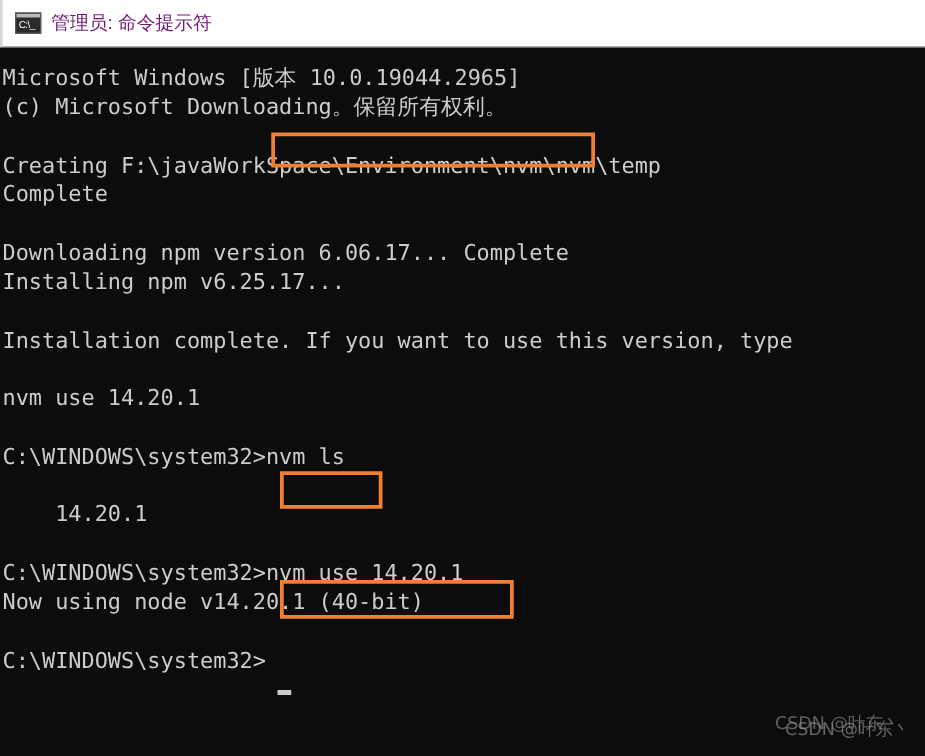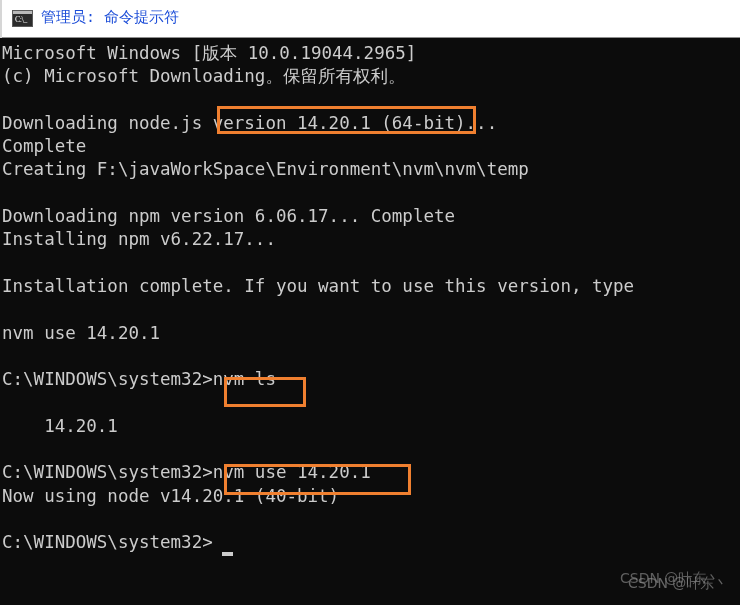--- a/index.html
+++ b/index.html
@@ -50,51 +50,51 @@
     position: absolute;
     left: 0; top: 0;
     width: 100%;
     height: 3px;
     background: #b9b9b9;
   }
   .cmd-icon .glyph {
     position: absolute;
     left: 2px;
     top: 3px;
-    font-family: Liberation Serif, serif;
+    font-family: Liberation Sans, sans-serif;
     font-size: 8px;
     line-height: 11px;
     color: #ffffff;
     letter-spacing: -0.5px;
     white-space: nowrap;
   }
   #titlebar-text {
-    font-family: Liberation Mono, monospace;
+    font-family: Liberation Sans, sans-serif;
     font-size: 15px;
-    color: #1d4ed8;
+    color: #701a75;
     white-space: nowrap;
     line-height: 18px;
   }
 
   
   #console {
     position: absolute;
     left: 0;
     top: 38px;
     width: 740px;
     height: 567px;
     background: #0c0c0c;
     overflow: hidden;
   }
   #console-lines {
     position: absolute;
     left: 0;
     top: 0;
     width: 740px;
-    padding: 4px 0 0 2px;
+    padding: 14px 0 0 2px;
     box-sizing: border-box;
   }
   .cline {
     height: 23.3px;
     line-height: 23.3px;
     font-family: "DejaVu Sans Mono", monospace;
     font-size: 17.5px;
     color: #cccccc;
     white-space: pre;
     letter-spacing: 0px;
@@ -143,26 +143,25 @@
       <div class="glyph">C:\_</div>
     </div>
     <div id="titlebar-text">管理员: 命令提示符</div>
   </div>
 
   <div id="console">
     <div id="console-lines">
         <div class="cline">Microsoft Windows [版本 10.0.19044.2965]</div>
         <div class="cline">(c) Microsoft Downloading。保留所有权利。</div>
         <div class="cline">&nbsp;</div>
-        <div class="cline">Downloading node.js version 14.20.1 (64-bit)...</div>
+        <div class="cline">Creating F:\javaWorkSpace\Environment\nvm\nvm\temp</div>
         <div class="cline">Complete</div>
-        <div class="cline">Creating F:\javaWorkSpace\Environment\nvm\nvm\temp</div>
         <div class="cline">&nbsp;</div>
         <div class="cline">Downloading npm version 6.06.17... Complete</div>
-        <div class="cline">Installing npm v6.22.17...</div>
+        <div class="cline">Installing npm v6.25.17...</div>
         <div class="cline">&nbsp;</div>
         <div class="cline">Installation complete. If you want to use this version, type</div>
         <div class="cline">&nbsp;</div>
         <div class="cline">nvm use 14.20.1</div>
         <div class="cline">&nbsp;</div>
         <div class="cline">C:\WINDOWS\system32&gt;nvm ls</div>
         <div class="cline">&nbsp;</div>
         <div class="cline">    14.20.1</div>
         <div class="cline">&nbsp;</div>
         <div class="cline">C:\WINDOWS\system32&gt;nvm use 14.20.1</div>

